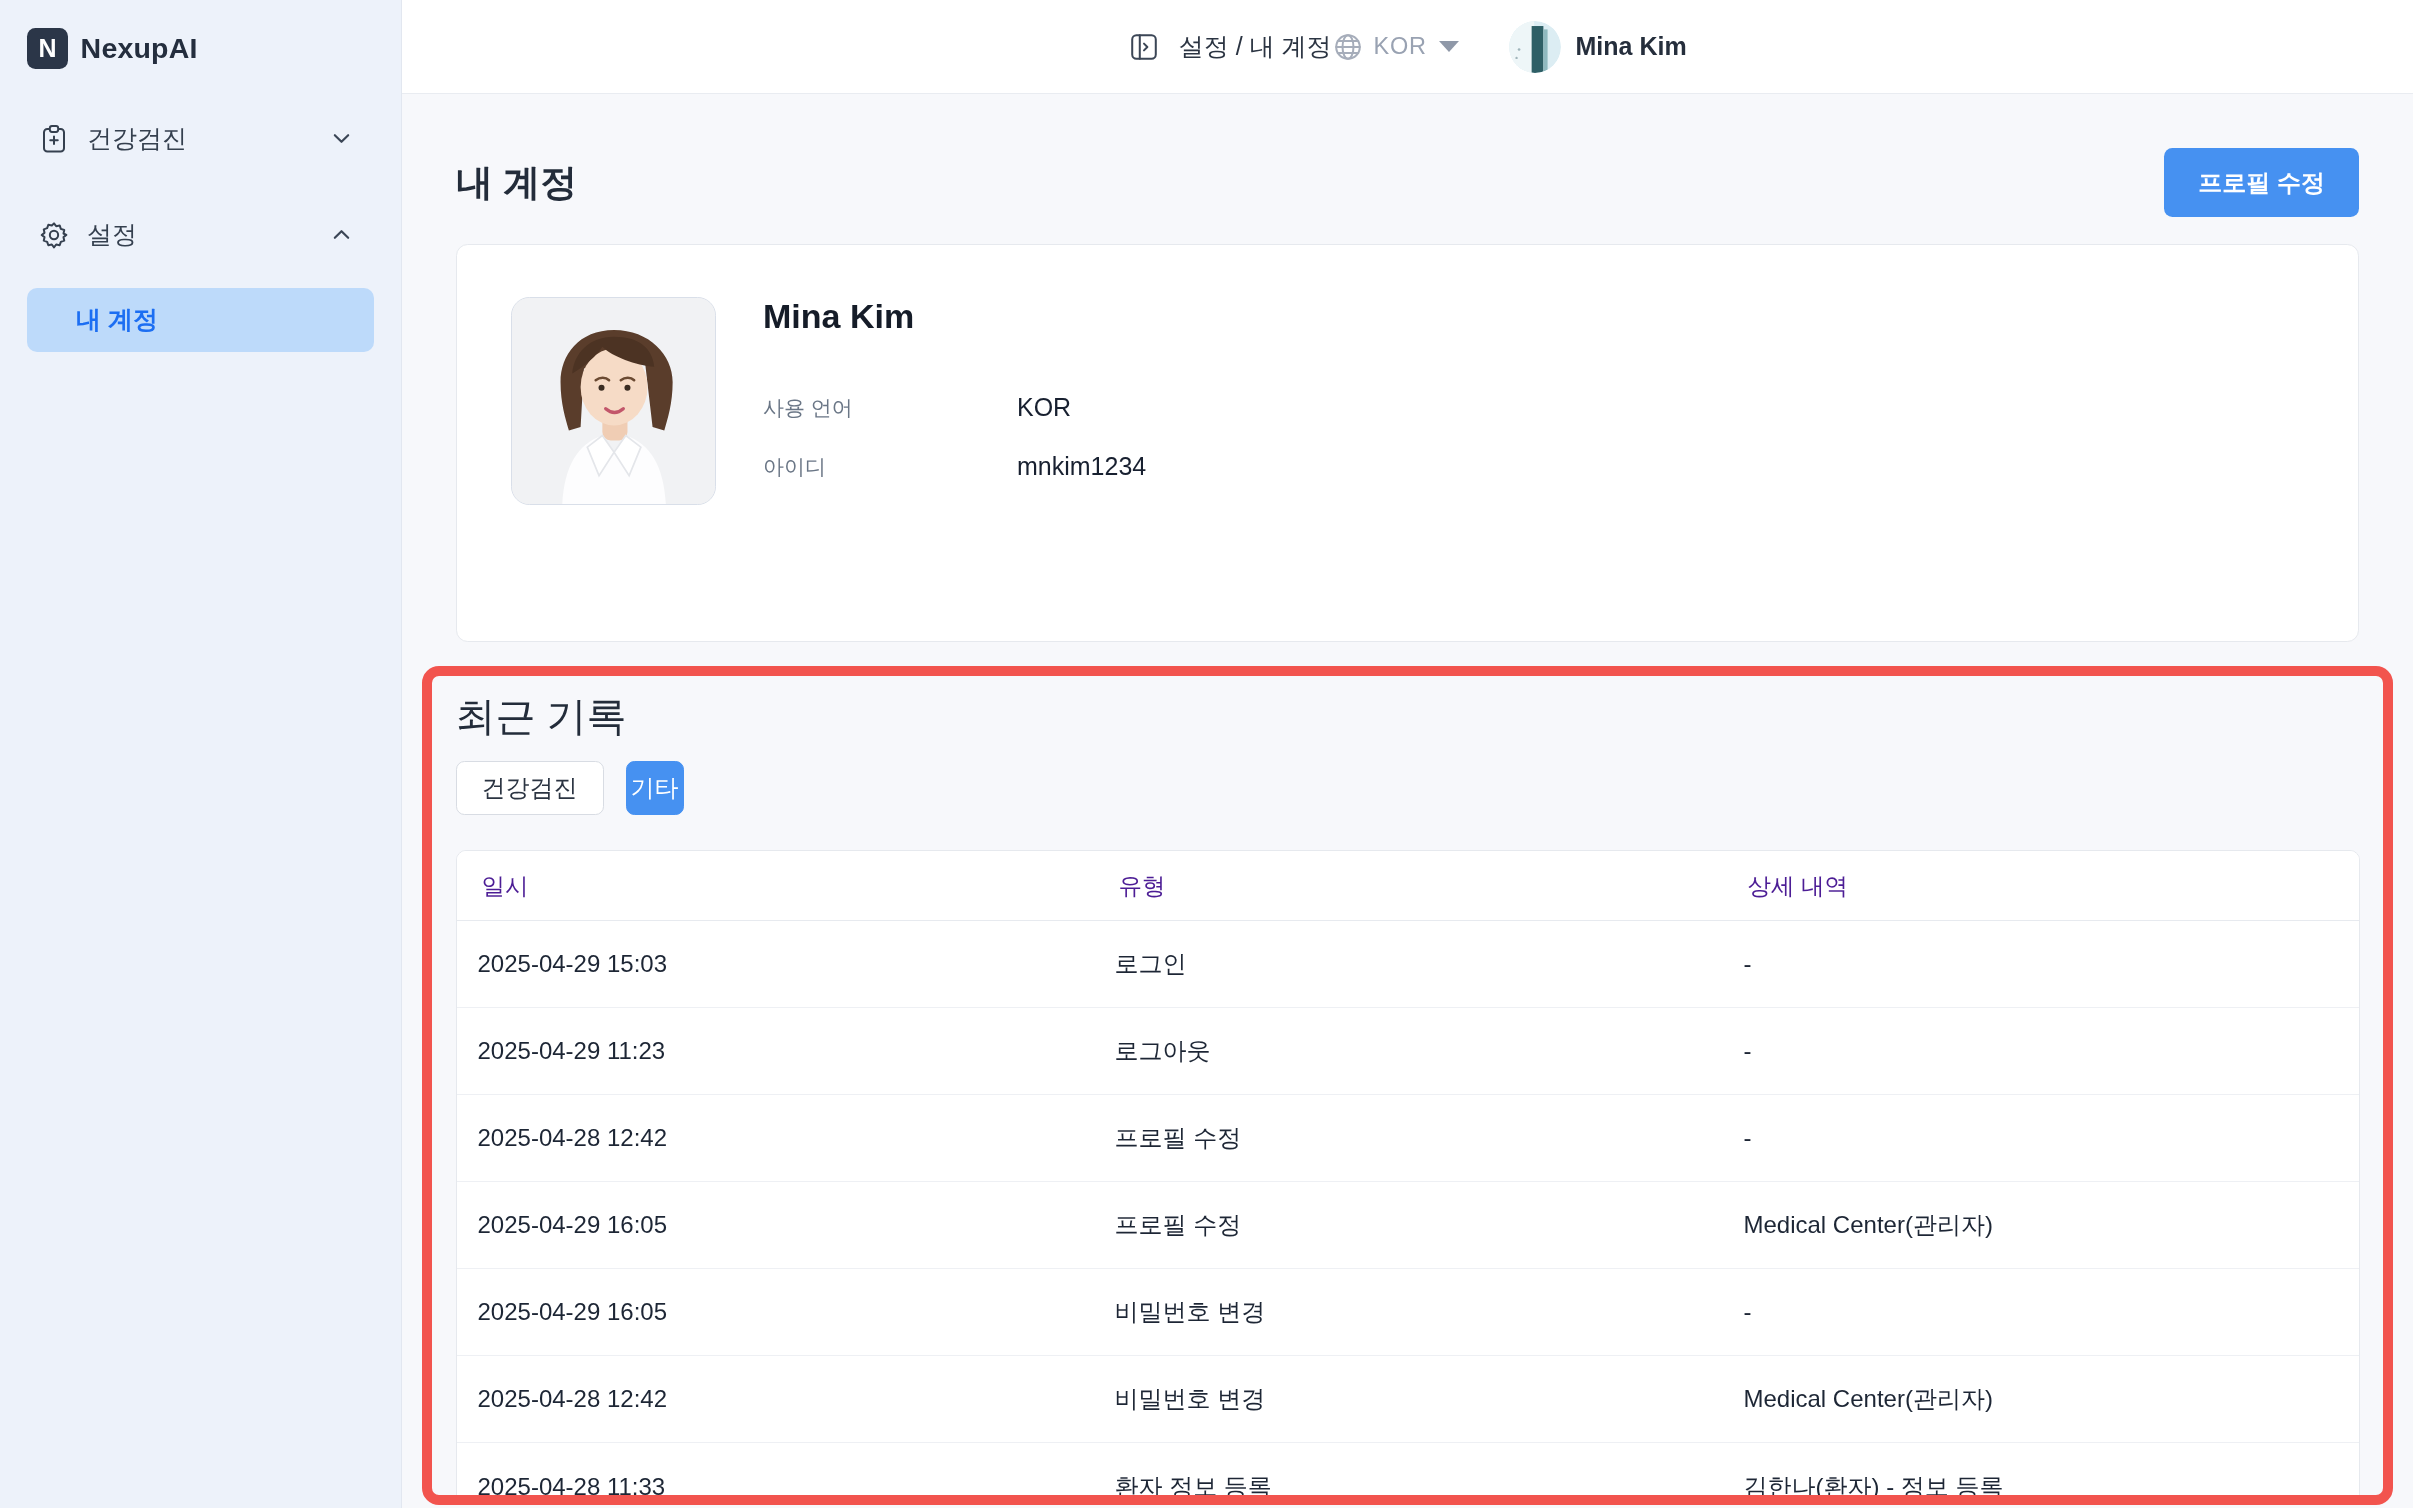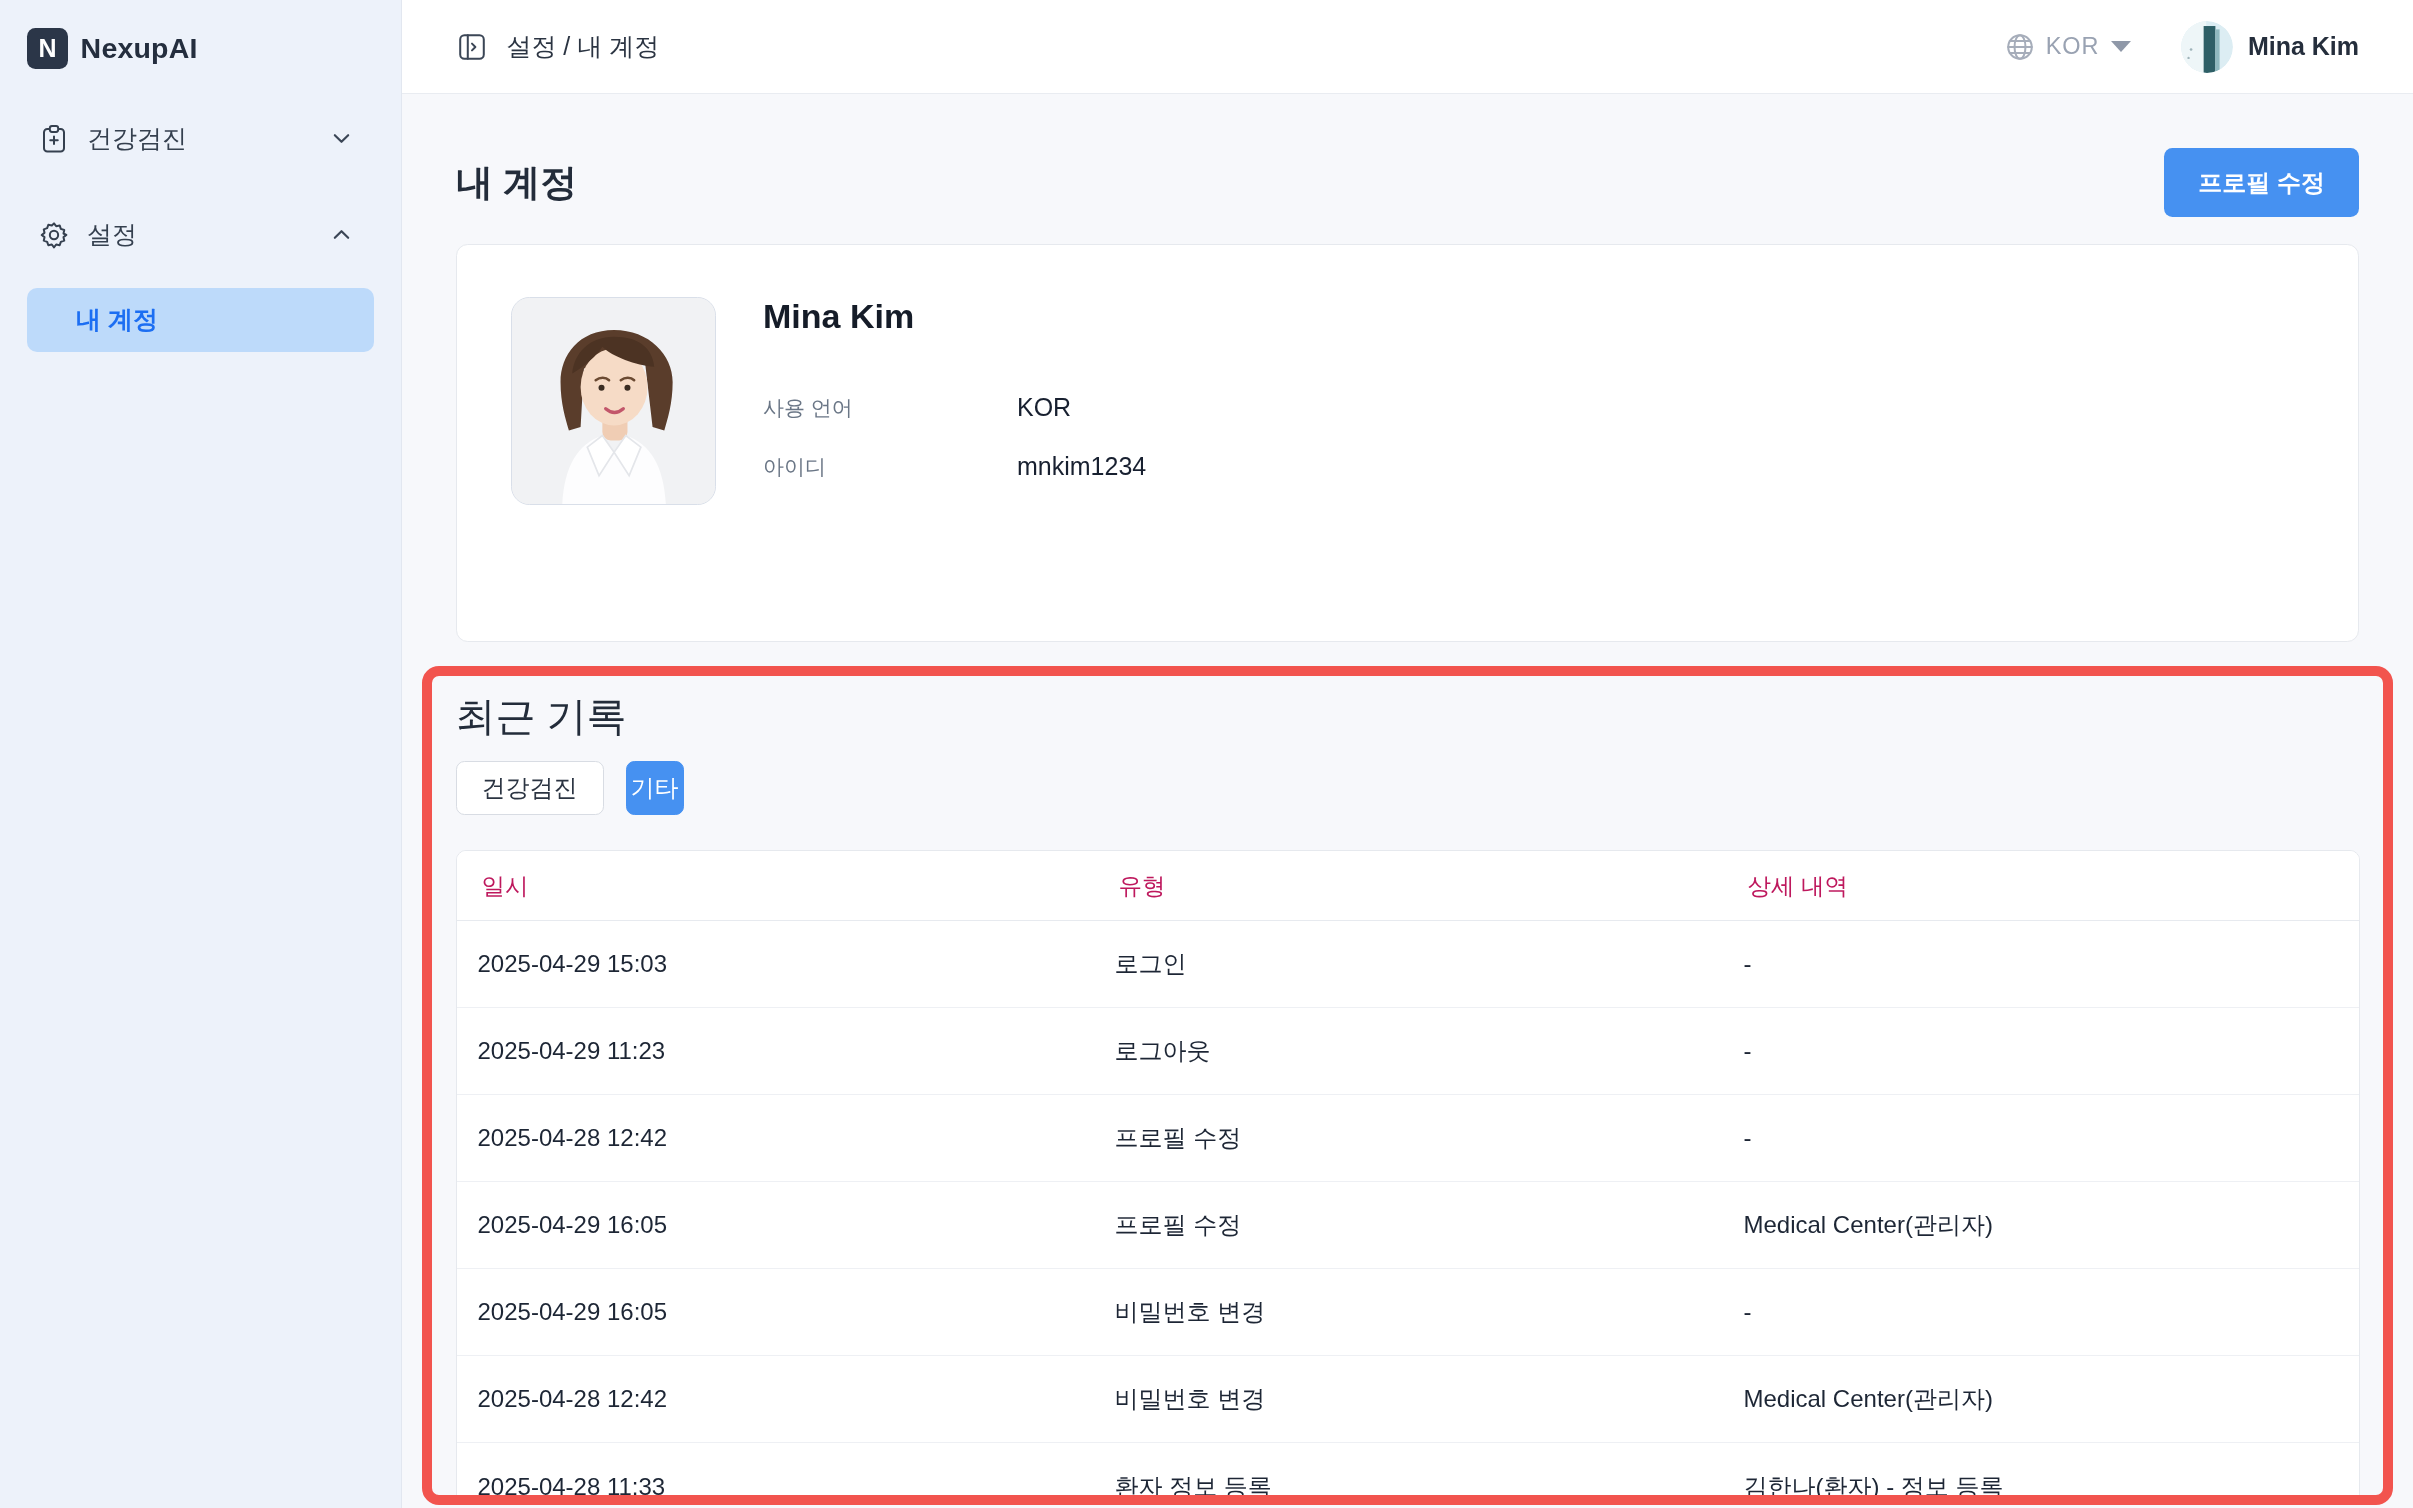--- a/index.html
+++ b/index.html
@@ -39,21 +39,21 @@
     height:64px; display:flex; align-items:center; border-radius:10px;
     padding-left:49px; font-size:25px; color:#3c475a; cursor:pointer; margin-bottom:10px;
   }
   .sub-item.active { background:#bddafa; color:#1c6ef2; font-weight:bold; }
 
   
   .main { flex:1; display:flex; flex-direction:column; height:1508px; }
   .topbar {
     height:94px; flex:0 0 94px; background:#ffffff;
     border-bottom:0.8px solid #e9ecf1;
-    display:flex; align-items:center; justify-content:space-between;
+    display:flex; align-items:center; justify-content:center;
     padding:0 54px;
   }
   .tb-left { display:flex; align-items:center; gap:18.4px; }
   .panel-icon { width:32px; height:32px; }
   .breadcrumb { font-size:25px; color:#2b3442; }
   .tb-right { display:flex; align-items:center; }
   .globe-icon { width:32px; height:32px; }
   .lang-label { font-size:23.5px; color:#99a2b2; margin:0 11.7px 0 10px; letter-spacing:0.8px; }
   .caret-down { width:0; height:0; border-left:10px solid transparent; border-right:10px solid transparent; border-top:11.7px solid #8f98a8; }
   .avatar { width:52px; height:52px; border-radius:50%; overflow:hidden; margin-left:50px; flex:0 0 52px; }
@@ -98,21 +98,21 @@
     display:flex; align-items:center; justify-content:center;
     font-family:inherit;
   }
   .tab.inactive { background:#ffffff; border:1.7px solid #d8dce3; color:#2b3442; padding:0 25px; }
   .tab.active { background:#4691f1; border:1.7px solid #4691f1; color:#ffffff; padding:0 4px; }
 
   .table-card { margin-top:35px; border-radius:10px; overflow:hidden; }
   table { width:100%; border-collapse:collapse; table-layout:fixed; }
   col.c1 { width:637px; } col.c2 { width:629px; } col.c3 { width:auto; }
   thead th {
-    height:70px; text-align:left; font-weight:500; font-size:23.5px; color:#be185d;
+    height:70px; text-align:left; font-weight:500; font-size:23.5px; color:#4c1d95;
     padding-left:25px; border-bottom:0.8px solid #e7eaef; background:#ffffff;
   }
   tbody td {
     height:87px; font-size:24px; color:#1d2635; padding-left:21px; background:#ffffff;
   }
   tbody tr + tr td { border-top:0.8px solid #eef0f4; }
 
   svg { display:block; }
 </style>
 </head>

